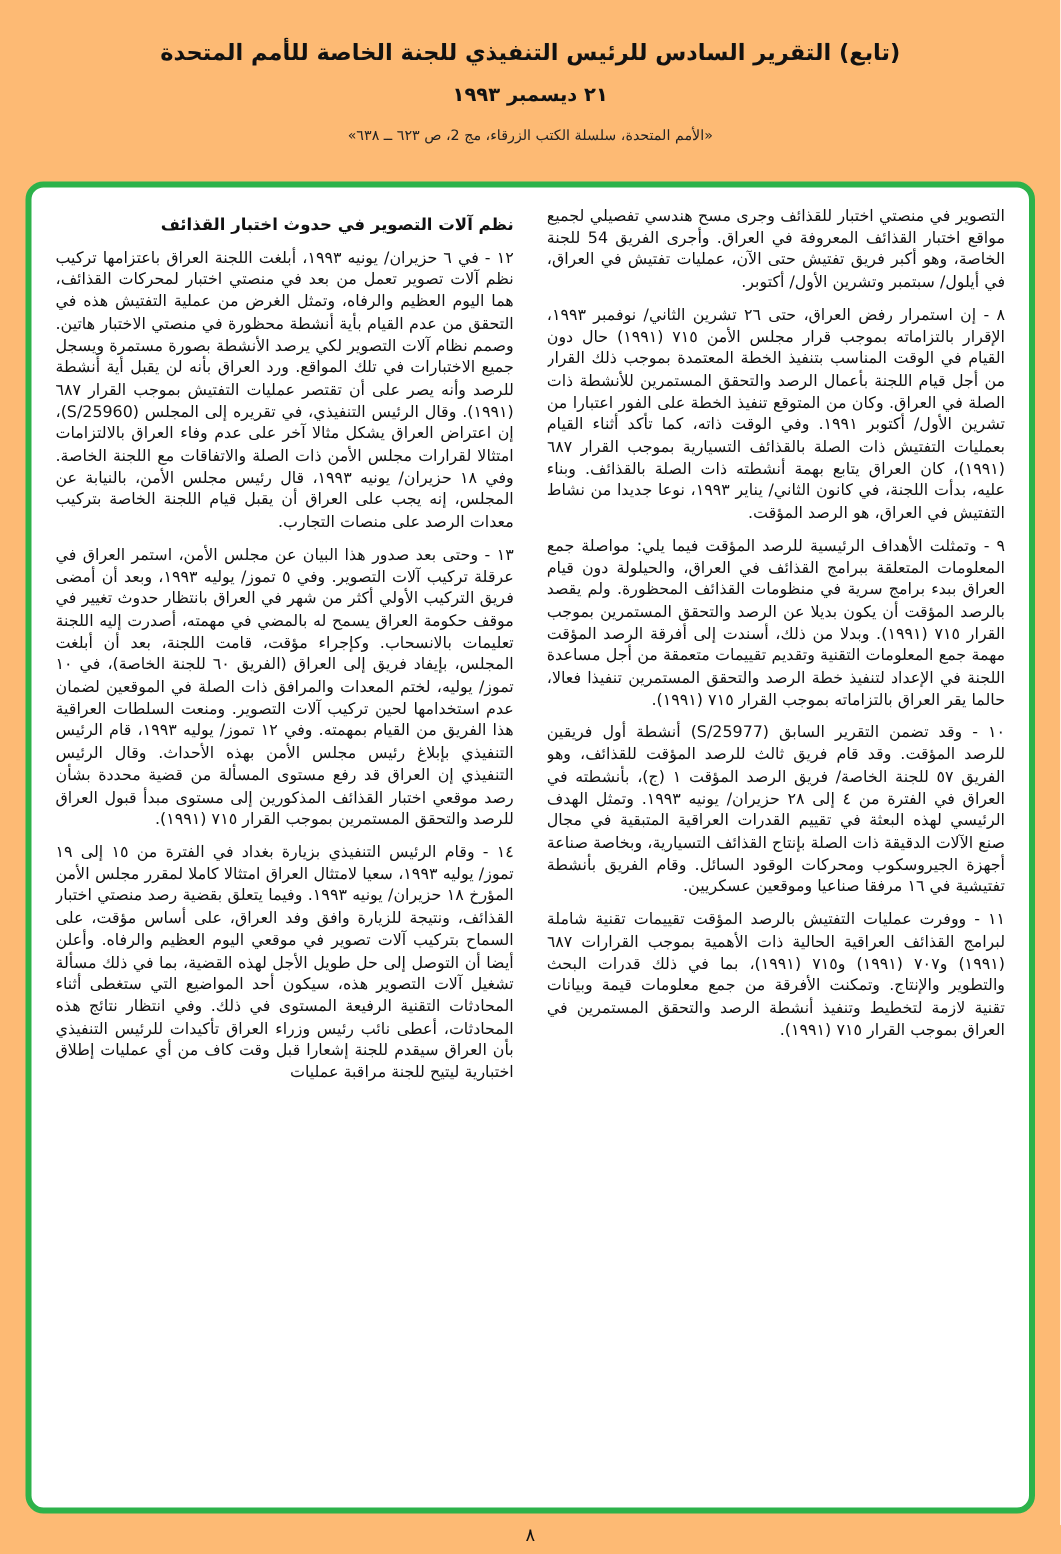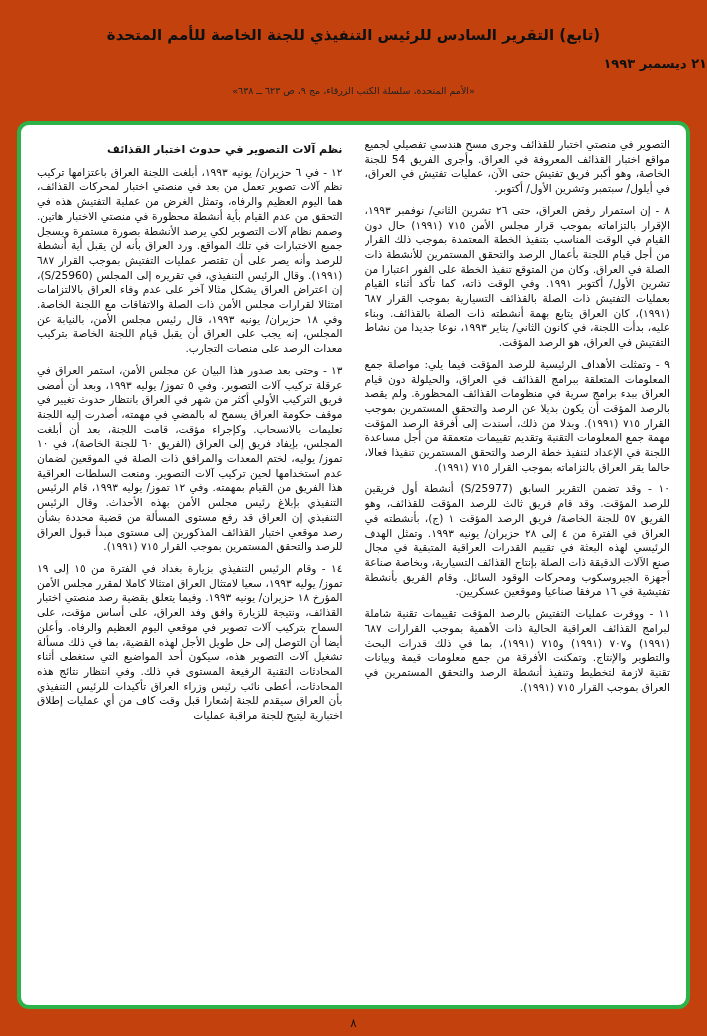--- a/index.html
+++ b/index.html
@@ -6,38 +6,37 @@
   html, body {
     width: 707px;
     background: #ffffff;
     font-family: "DejaVu Sans", sans-serif;
     color: #111111;
   }
   .page {
     position: relative;
     width: 707px;
     height: 1036px;
-    background: #c2410c;
+    background: #fdba74;
     overflow: hidden;
     direction: rtl;
   }
   .page-header {
     text-align: center;
     padding-top: 26px;
   }
   .doc-title {
     font-size: 15px;
     font-weight: bold;
     letter-spacing: 0.2px;
   }
   .doc-date {
     margin-top: 12px;
     font-size: 13px;
     font-weight: bold;
-    text-align: right;
   }
   .doc-source {
     margin-top: 14px;
     font-size: 9.5px;
     color: #222222;
   }
   .content-box {
     position: absolute;
     left: 17px;
     right: 17px;
@@ -82,21 +81,21 @@
   }
 </style>
 </head>
 <body>
 
 <div class="page">
 
   <header class="page-header">
     <div class="doc-title">(تابع) التقرير السادس للرئيس التنفيذي للجنة الخاصة للأمم المتحدة</div>
     <div class="doc-date">٢١ ديسمبر ١٩٩٣</div>
-    <div class="doc-source">«الأمم المتحدة، سلسلة الكتب الزرقاء، مج ٩، ص ٦٢٣ ــ ٦٣٨»</div>
+    <div class="doc-source">«الأمم المتحدة، سلسلة الكتب الزرقاء، مج 2، ص ٦٢٣ ــ ٦٣٨»</div>
   </header>
 
   <div class="content-box">
     <div class="columns">
 
       <div class="column">
         <p>التصوير في منصتي اختبار للقذائف وجرى مسح هندسي تفصيلي لجميع مواقع اختبار القذائف المعروفة في العراق. وأجرى الفريق 54 للجنة الخاصة، وهو أكبر فريق تفتيش حتى الآن، عمليات تفتيش في العراق، في أيلول/ سبتمبر وتشرين الأول/ أكتوبر.</p>
         <p>٨ -  إن استمرار رفض العراق، حتى ٢٦ تشرين الثاني/ نوفمبر ١٩٩٣، الإقرار بالتزاماته بموجب قرار مجلس الأمن ٧١٥ (١٩٩١) حال دون القيام في الوقت المناسب بتنفيذ الخطة المعتمدة بموجب ذلك القرار من أجل قيام اللجنة بأعمال الرصد والتحقق المستمرين للأنشطة ذات الصلة في العراق. وكان من المتوقع تنفيذ الخطة على الفور اعتبارا من تشرين الأول/ أكتوبر ١٩٩١. وفي الوقت ذاته، كما تأكد أثناء القيام بعمليات التفتيش ذات الصلة بالقذائف التسيارية بموجب القرار ٦٨٧ (١٩٩١)، كان العراق يتابع بهمة أنشطته ذات الصلة بالقذائف. وبناء عليه، بدأت اللجنة، في كانون الثاني/ يناير ١٩٩٣، نوعا جديدا من نشاط التفتيش في العراق، هو الرصد المؤقت.</p>
         <p>٩ -  وتمثلت الأهداف الرئيسية للرصد المؤقت فيما يلي: مواصلة جمع المعلومات المتعلقة ببرامج القذائف في العراق، والحيلولة دون قيام العراق ببدء برامج سرية في منظومات القذائف المحظورة. ولم يقصد بالرصد المؤقت أن يكون بديلا عن الرصد والتحقق المستمرين بموجب القرار ٧١٥ (١٩٩١). وبدلا من ذلك، أسندت إلى أفرقة الرصد المؤقت مهمة جمع المعلومات التقنية وتقديم تقييمات متعمقة من أجل مساعدة اللجنة في الإعداد لتنفيذ خطة الرصد والتحقق المستمرين تنفيذا فعالا، حالما يقر العراق بالتزاماته بموجب القرار ٧١٥ (١٩٩١).</p>
         <p>١٠ -  وقد تضمن التقرير السابق (S/25977) أنشطة أول فريقين للرصد المؤقت. وقد قام فريق ثالث للرصد المؤقت للقذائف، وهو الفريق ٥٧ للجنة الخاصة/ فريق الرصد المؤقت ١ (ج)، بأنشطته في العراق في الفترة من ٤ إلى ٢٨ حزيران/ يونيه ١٩٩٣. وتمثل الهدف الرئيسي لهذه البعثة في تقييم القدرات العراقية المتبقية في مجال صنع الآلات الدقيقة ذات الصلة بإنتاج القذائف التسيارية، وبخاصة صناعة أجهزة الجيروسكوب ومحركات الوقود السائل. وقام الفريق بأنشطة تفتيشية في ١٦ مرفقا صناعيا وموقعين عسكريين.</p>

